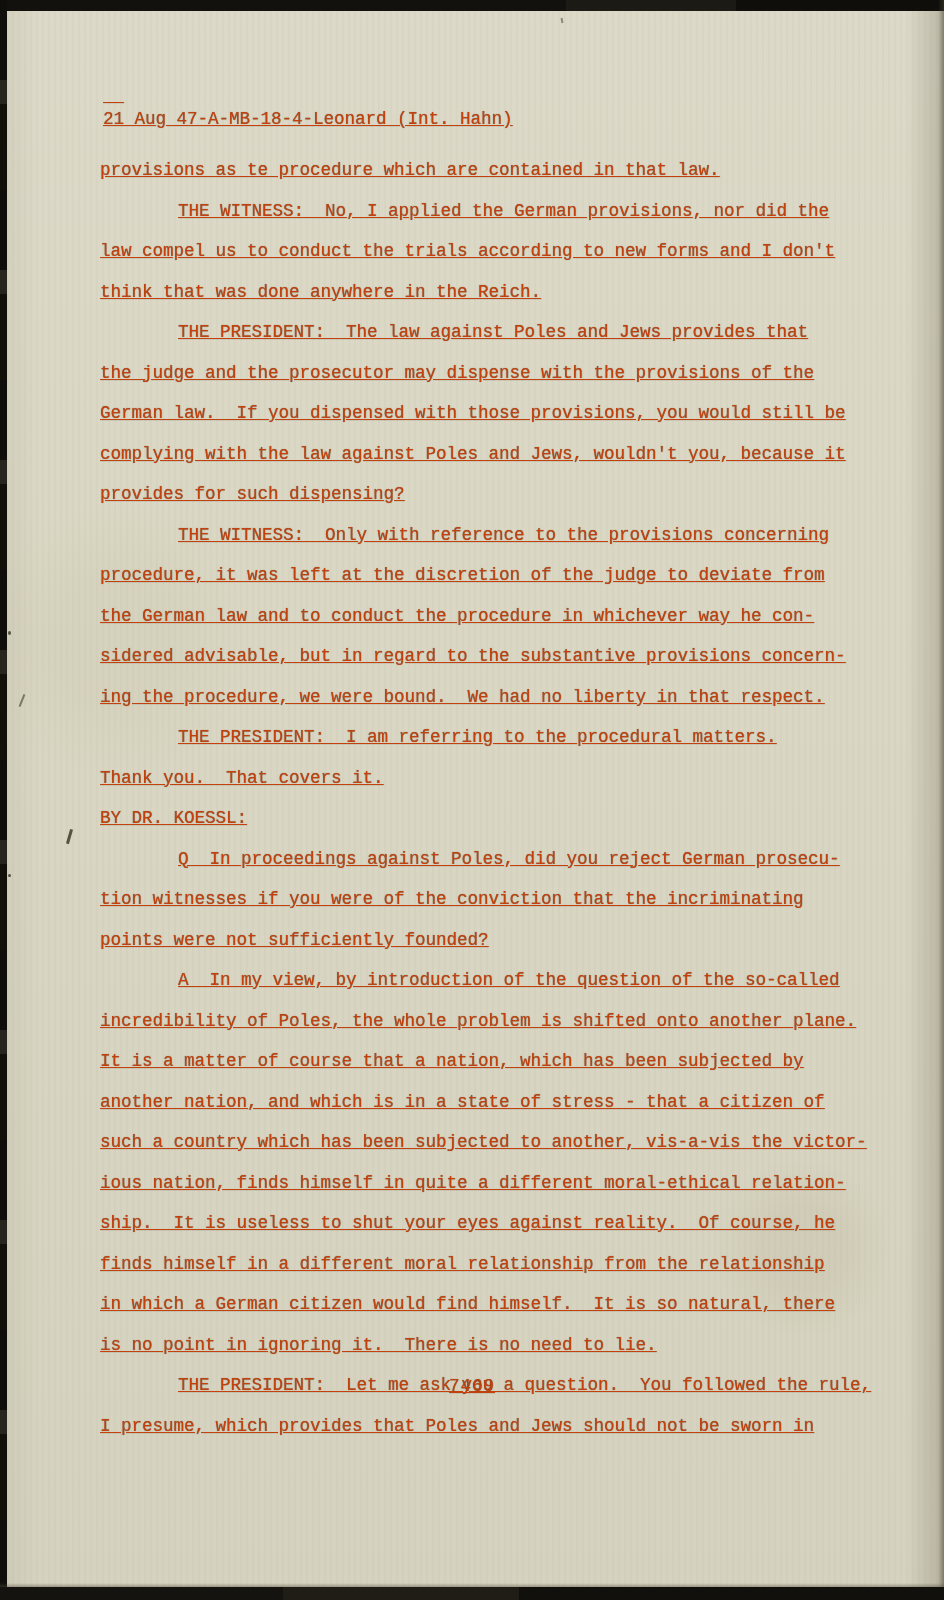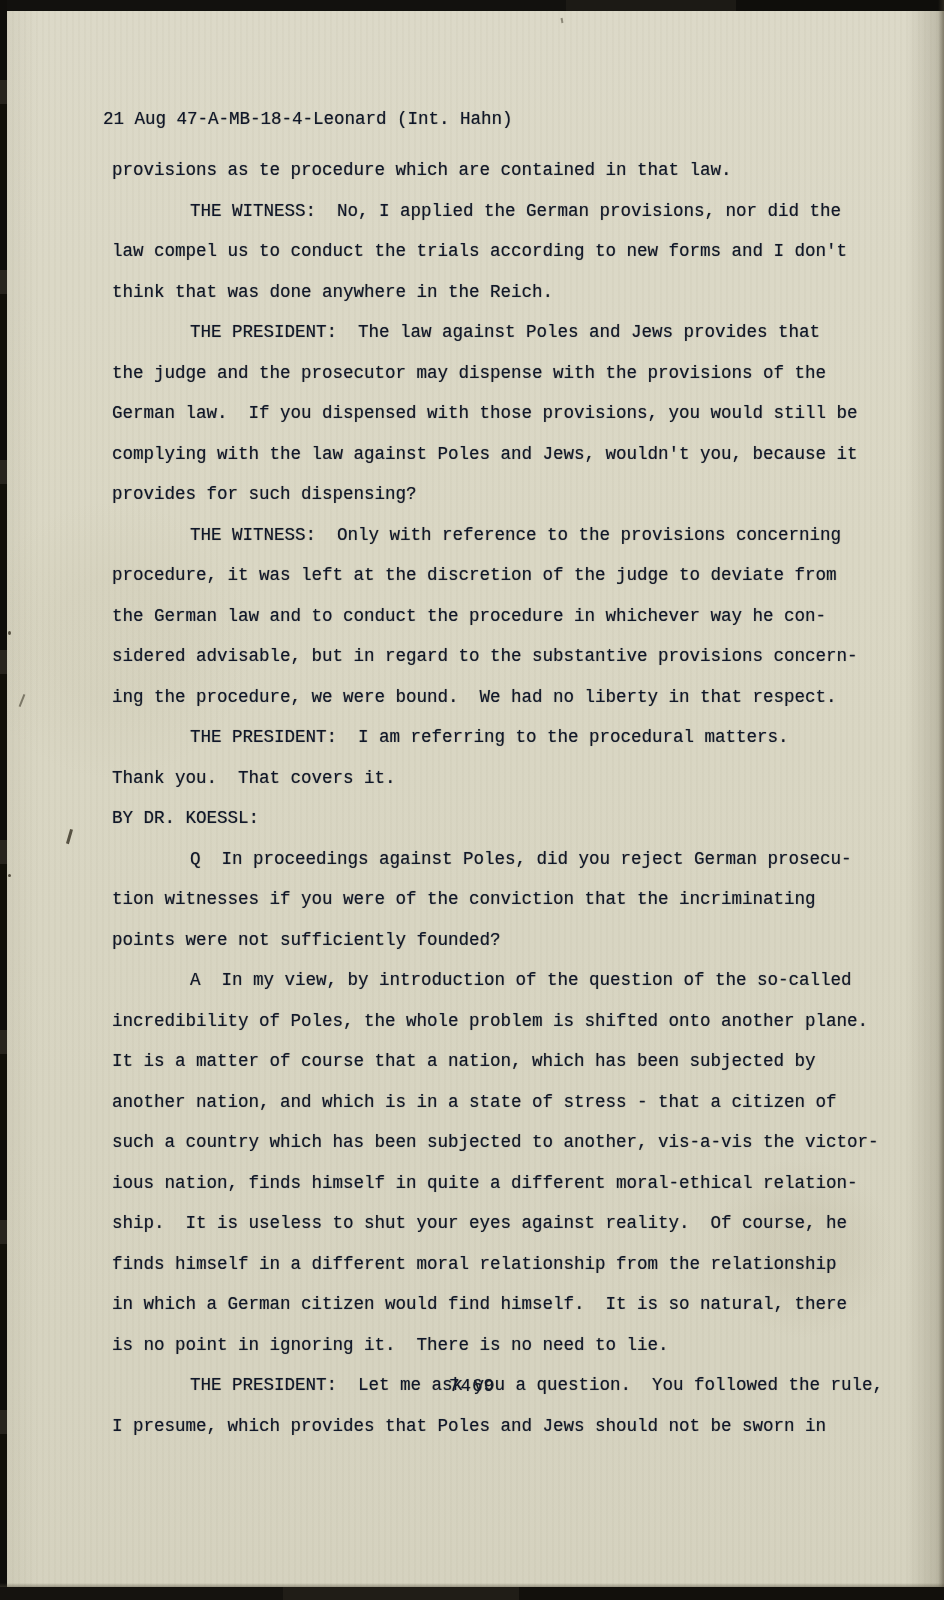--- a/index.html
+++ b/index.html
@@ -35,30 +35,31 @@
   .edge-bottom-shadow {
     position: absolute; left: 0; bottom: 13px; width: 944px; height: 4px;
     background: linear-gradient(180deg, rgba(0,0,0,0), rgba(84,78,60,0.45));
   }
   .edge-right {
     position: absolute; top: 0; right: 0; width: 6px; height: 1600px;
     background: linear-gradient(90deg, rgba(0,0,0,0), rgba(74,68,52,0.5));
   }
   
   .typed {
-    color: #0f172a;
+    color: #c2410c;
     text-shadow: 0 0 1px rgba(62,58,49,0.55), 0.4px 0.4px 0 rgba(62,58,49,0.25);
     white-space: pre;
+    text-decoration: underline;
   }
   .doc-header {
     position: absolute; left: 103px; top: 62px;
     font-size: 17.5px; line-height: 23px;
   }
   .doc-body {
-    position: absolute; left: 112px; top: 150px;
+    position: absolute; left: 100px; top: 150px;
     font-size: 17.5px; line-height: 40.5px;
   }
   .tline { height: 40.5px; }
   .tline.ind { padding-left: 78px; }
   .page-number {
     position: absolute; top: 1376px; left: 0; width: 944px;
     text-align: center; font-size: 17.5px; letter-spacing: 1px;
   }
   
   .mark { position: absolute; background: #575243; }

